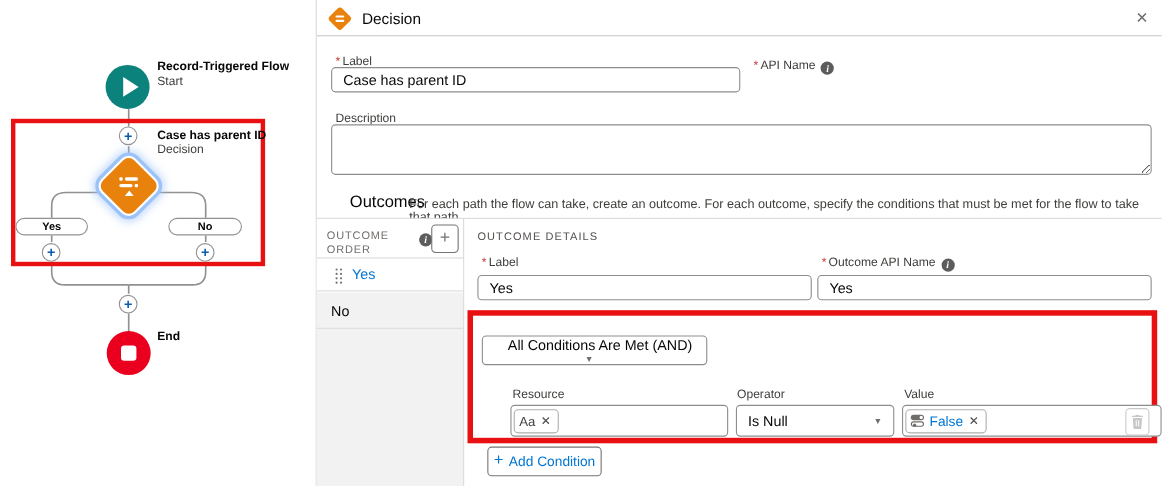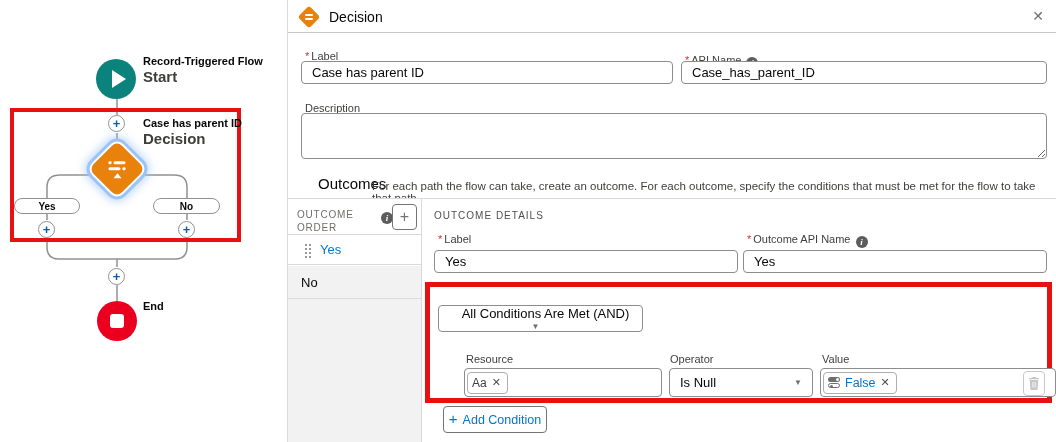--- a/index.html
+++ b/index.html
@@ -11,21 +11,21 @@
   #flow { position:absolute; left:0; top:0; width:287px; height:342px; }
   #connectors { position:absolute; left:0; top:0; }
   .node-circle { position:absolute; width:40px; height:40px; border-radius:50%;
     display:flex; align-items:center; justify-content:center; }
   .start-circle { background:#0b827c; }
   .end-circle { background:#ea001e; }
   .play-tri { width:0; height:0; border-top:9px solid transparent; border-bottom:9px solid transparent;
     border-left:14px solid #fff; margin-left:5px; }
   .end-sq { width:14px; height:14px; background:#fff; border-radius:3px; }
   .node-title { position:absolute; font-size:11px; font-weight:bold; color:#080707; white-space:nowrap; }
-  .node-sub { position:absolute; font-size:15px; color:#3e3e3c; white-space:nowrap;font-weight:bold; }
+  .node-sub { position:absolute; font-size:11px; color:#3e3e3c; white-space:nowrap; }
   .plus-circle { position:absolute; width:17px; height:17px; border-radius:50%; background:#fff;
     border:1px solid #919191; color:#0b5cab; font-size:13px; font-weight:bold;
     display:flex; align-items:center; justify-content:center; line-height:1; padding-bottom:1px; }
   .branch-pill { position:absolute; height:16px; background:#fff; border:1px solid #919191;
     border-radius:9px; font-size:10px; font-weight:bold; color:#080707;
     display:flex; align-items:center; justify-content:center; }
   .hl-red { position:absolute; border:4px solid #e81010; }
 
   .diamond { position:absolute; left:97px; top:149px; width:40px; height:40px; background:#e8820d;
     transform:rotate(45deg); border-radius:7px;
@@ -183,21 +183,20 @@
       </div>
     </div>
     <div id="panel-title">Decision</div>
     <div id="close-x">✕</div>
   </div>
 
   <div class="fld-label" style="left:17px; top:50px;"><span class="req">*</span><span>Label</span></div>
   <input class="tinput" style="left: 13px; top: 61px; width: 372px;" value="Case has parent ID">
 
   <div class="fld-label" style="left:397px; top:54px;"><span class="req">*</span><span>API Name</span><span class="info-dot">i</span></div>
-  <input class="tinput" style="left: 393px; top: 61px; width: 366px;" value="Case_has_parent_ID">
 
   <div class="fld-label" style="left:17px; top:102px;">Description</div>
   <textarea class="tinput" style="left: 13px; top: 113px; width: 746px;"></textarea>
 
   <div id="outcomes-heading">Outcomes</div>
   <div id="outcomes-help">For each path the flow can take, create an outcome. For each outcome, specify the conditions that must be met for the flow to take that path.</div>
   <div id="outcome-divider"></div>
 
   <div id="order-col">
     <div id="order-title">Outcome Order</div>

